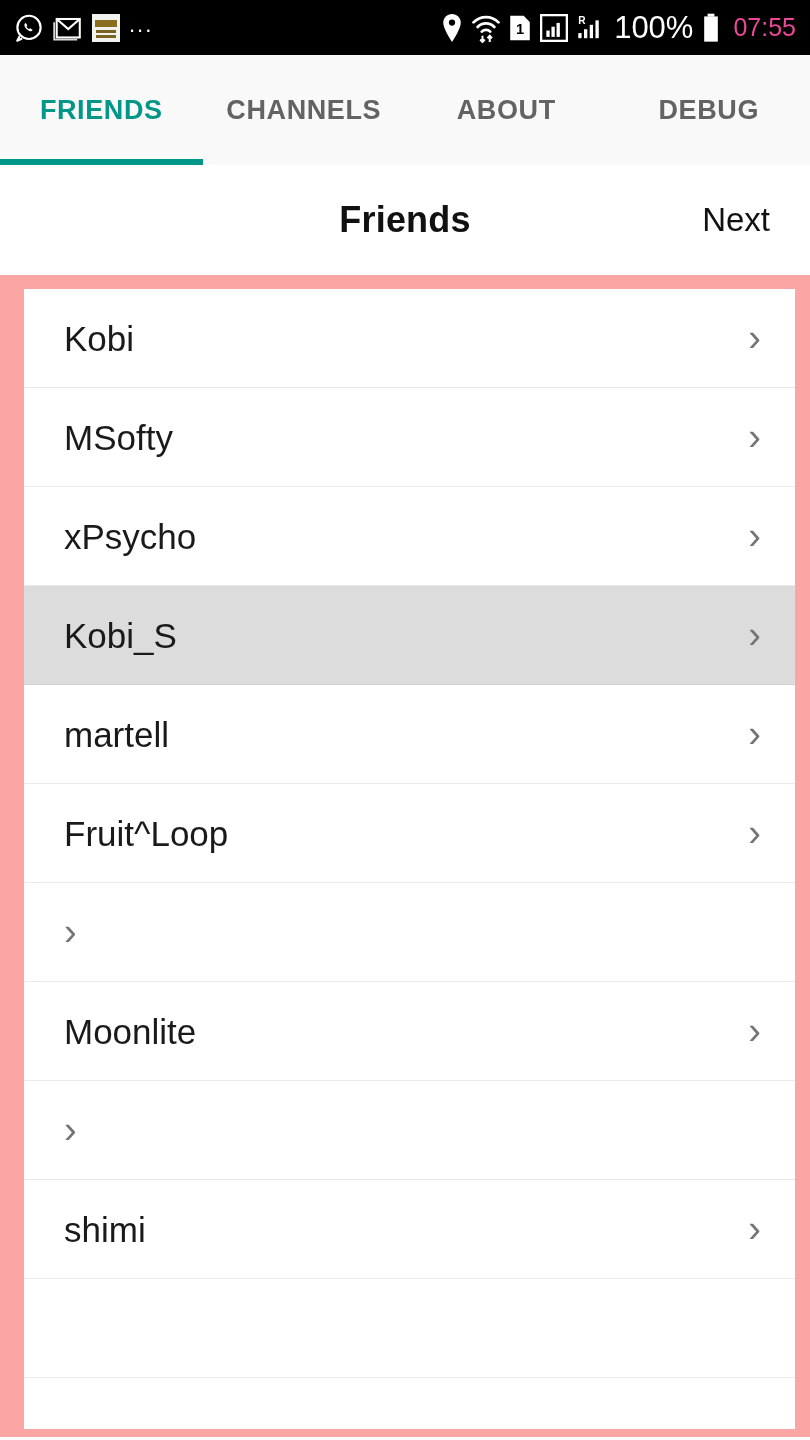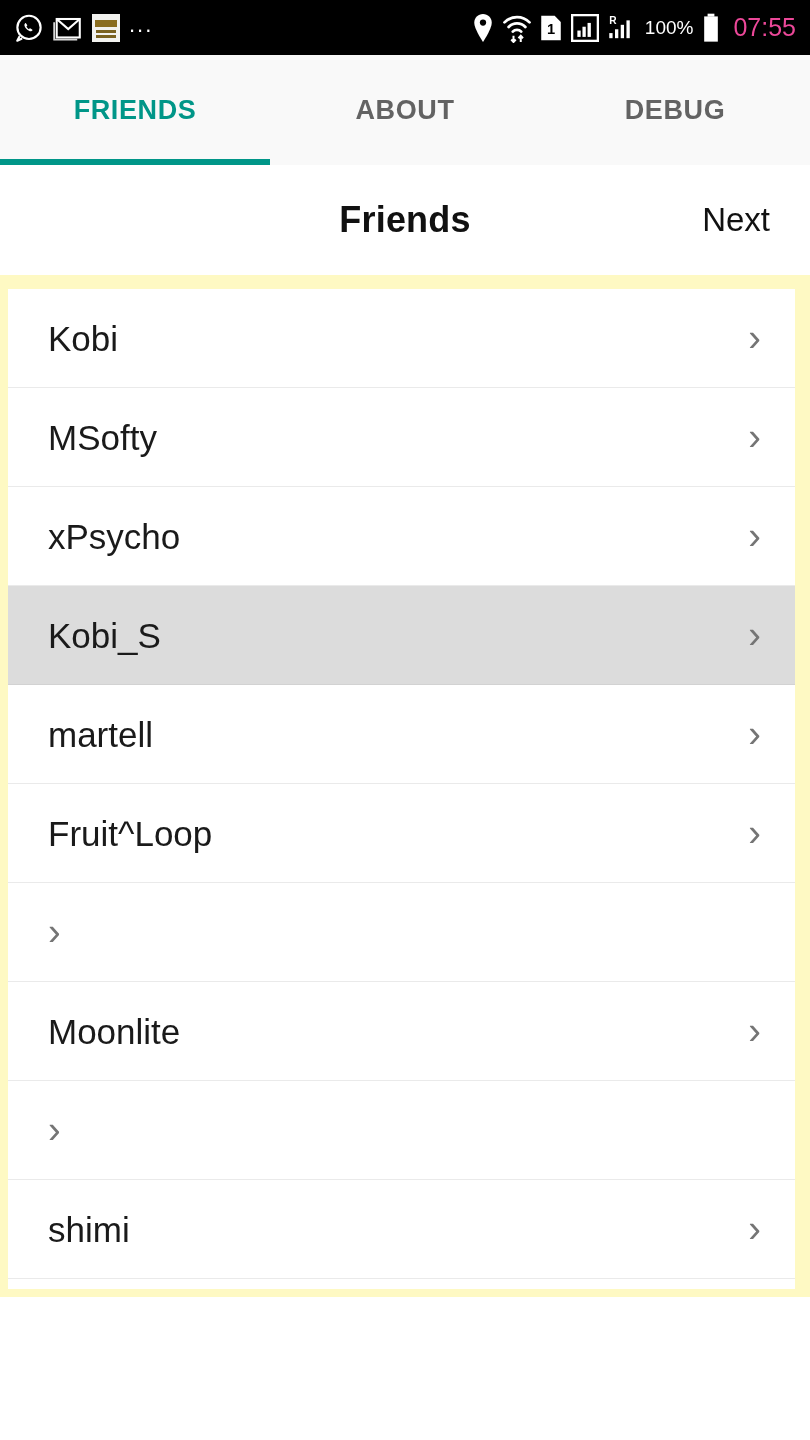--- a/index.html
+++ b/index.html
@@ -42,21 +42,21 @@
     justify-content: center;
   }
   .overflow-dots {
     color: #ffffff;
     font-size: 22px;
     letter-spacing: 2px;
     line-height: 1;
     padding-bottom: 6px;
   }
   .battery-pct {
-    font-size: 19px;
+    font-size: 31px;
     color: #ffffff;
     letter-spacing: 0px;
   }
   .clock {
     font-size: 25px;
     color: #ec4899;
     margin-left: 4px;
   }
   .news-icon {
     width: 28px;
@@ -137,24 +137,24 @@
   .header-next {
     position: absolute;
     right: 40px;
     font-size: 33px;
     color: #111111;
     font-weight: normal;
   }
 
   
   .list-area {
-    background: #fef9c3;
-    padding: 14px 15px 8px 8px;
-    box-sizing: border-box;
-    height: 1022px;
+    background: #fca5a5;
+    padding: 14px 15px 8px 24px;
+    box-sizing: border-box;
+    height: 1162px;
   }
   .list-card {
     background: #ffffff;
     height: 100%;
     box-sizing: border-box;
     overflow: hidden;
   }
   .list-row {
     height: 99px;
     display: flex;
@@ -258,20 +258,23 @@
     </span>
     <span class="clock">07:55</span>
   </div>
 </div>
 
 <div class="tab-bar">
   <div class="tab active">
     <span>FRIENDS</span>
   </div>
   <div class="tab">
+    <span>CHANNELS</span>
+  </div>
+  <div class="tab">
     <span>ABOUT</span>
   </div>
   <div class="tab">
     <span>DEBUG</span>
   </div>
 </div>
 
 <div class="header">
   <div class="header-title">Friends</div>
   <div class="header-next">Next</div>

